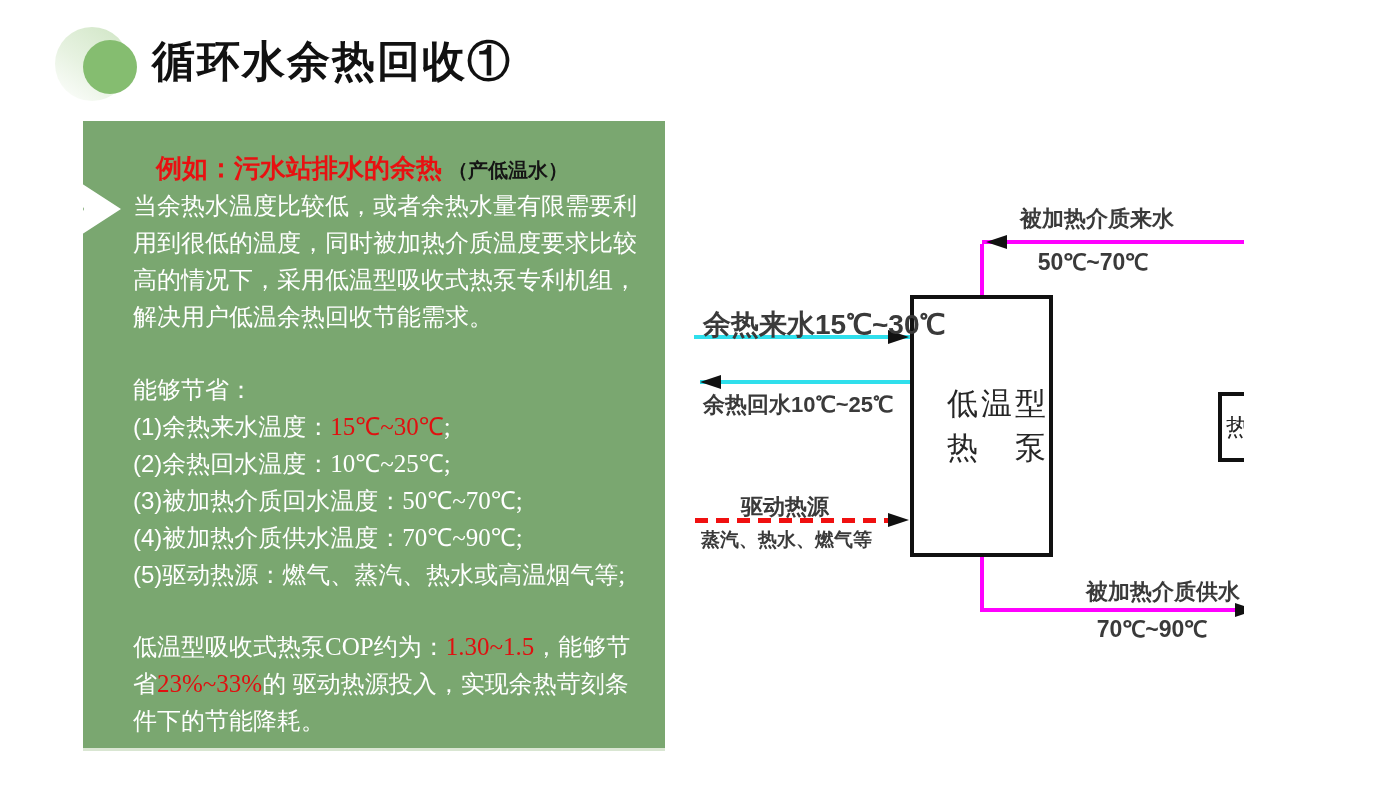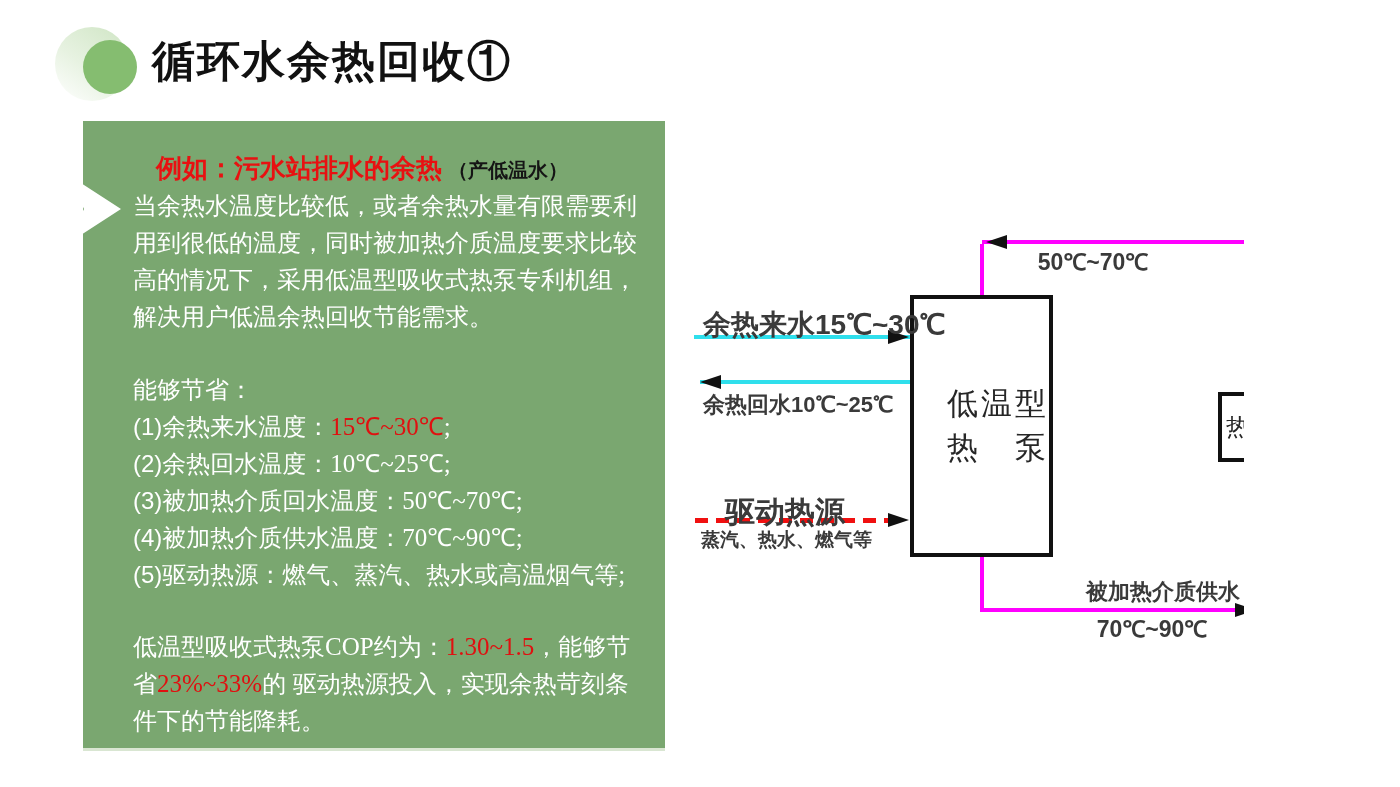--- a/index.html
+++ b/index.html
@@ -108,22 +108,23 @@
 
     <div class="red-dash" style="left:695px;top:518px;width:196px;"></div>
     <div class="arr-r" style="left:888px;top:513px;"></div>
 
     <div class="hp-box">
       <div>低温型</div>
       <div>热　泵</div>
     </div>
     <div class="user-box">热用户</div>
 
+    <div class="dlabel center" style="left:997px;top:204px;width:200px;font-size:22px;">被加热介质来水</div>
     <div class="dlabel center" style="left:993px;top:245px;width:200px;font-size:23px;">50℃~70℃</div>
     <div class="dlabel" style="left:703px;top:306px;font-size:28px;">余热来水15℃~30℃</div>
     <div class="dlabel" style="left:703px;top:390px;font-size:22px;">余热回水10℃~25℃</div>
-    <div class="dlabel center" style="left:710px;top:492px;width:150px;font-size:30px;">驱动热源</div>
+    <div class="dlabel center" style="left:710px;top:492px;width:150px;font-size:22px;">驱动热源</div>
     <div class="dlabel" style="left:701px;top:527px;font-size:19px;">蒸汽、热水、燃气等</div>
     <div class="dlabel center" style="left:1063px;top:577px;width:200px;font-size:22px;">被加热介质供水</div>
     <div class="dlabel center" style="left:1052px;top:612px;width:200px;font-size:23px;">70℃~90℃</div>
   </div>
 
 </div>
 
 </body></html>

